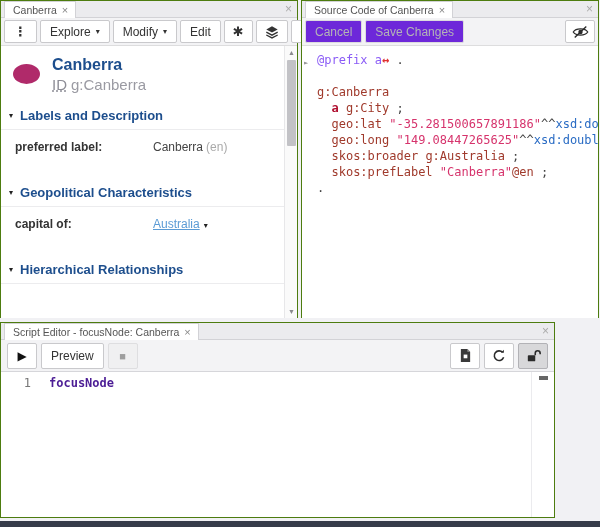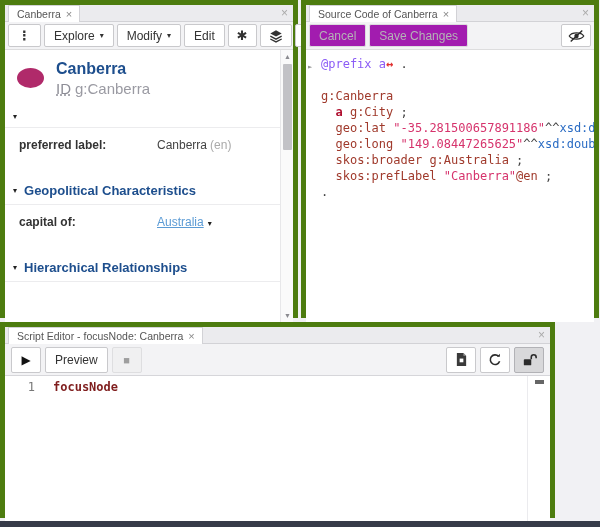--- a/index.html
+++ b/index.html
@@ -3,21 +3,21 @@
 <meta charset="utf-8">
 <style>
   * { margin:0; padding:0; box-sizing:border-box; }
   html,body { background:#e9e9ee; }
   .stage {
     position:relative; width:600px; height:527px;
     background:#f1f1f4;
     font-family:"Liberation Sans","DejaVu Sans",sans-serif;
     overflow:hidden; color:#333;
   }
-  .panel { position:absolute; background:#fff; border:5px solid #4d7c0f; }
+  .panel { position:absolute; background:#fff; border:1px solid #4d7c0f; }
   #entity-panel { left:0;  top:0;   width:298px; height:318px; }
   #source-panel { left:301px; top:0; width:298px; height:318px; }
   #script-panel { left:0;  top:322px; width:555px; height:196px; }
 
   
   .tabstrip {
     position:relative; height:17px; background:#ebebee;
     border-bottom:1px solid #d2d2d6; display:flex; align-items:flex-end;
   }
   .tab {
@@ -37,21 +37,21 @@
     display:flex; align-items:center; padding:0 3px; gap:3px;
   }
   .tb-btn {
     background:#fff; border:1px solid #c9c9cc; border-radius:2px;
     font-size:12px; color:#333; padding:3px 9px; height:23px;
     display:inline-flex; align-items:center; gap:5px; cursor:pointer;
     font-family:inherit;
   }
   .tb-btn .caret { font-size:8px; color:#333; }
   .tb-btn.icon-btn { padding:3px 8px; font-size:13px; font-weight:bold; }
-  .tb-btn.disabled { color:#b4b4b6; background:#a21caf; border-color:#dcdcde; }
+  .tb-btn.disabled { color:#b4b4b6; background:#6d28d9; border-color:#dcdcde; }
   .kebab { font-size:13px; font-weight:bold; letter-spacing:0; }
   .spacer { flex:1; }
 
   
   .entity-content { position:relative; height:272px; overflow:hidden; background:#fff; }
   .entity-header { display:flex; align-items:center; gap:12px; padding:10px 10px 8px 12px; }
   .avatar { width:27px; height:20px; border-radius:50%; background:#b02a6a; flex:none; }
   .entity-title { font-size:16px; font-weight:bold; color:#1d4e8d; line-height:1.1; }
   .entity-id { font-size:15px; color:#9a9aa2; margin-top:2px; }
   .entity-id .id-label { text-decoration:underline dotted; margin-right:4px; color:#8d8d96; }
@@ -101,21 +101,21 @@
     display:flex; align-items:center; padding:0 6px; gap:4px; }
   .script-toolbar .tb-btn { height:26px; }
   .stop-btn { background:#f0f0f1; border-color:#dedee0; color:#9e9e9e; font-size:11px; }
   .icon-sq { width:30px; justify-content:center; padding:3px 0; }
   .lock-active { background:#d8d8da; border-color:#b2b2b6; }
   .editor { position:relative; height:145px; background:#fff; display:flex; }
   .gutter { width:38px; flex:none; text-align:right; padding:4px 8px 0 0;
     font-family:"DejaVu Sans Mono","Liberation Mono",monospace; font-size:12px; color:#777; }
   .editor-code { padding:4px 0 0 10px;
     font-family:"DejaVu Sans Mono","Liberation Mono",monospace; font-size:12px;
-    font-weight:bold; color:#7f1d1d; }
+    font-weight:bold; color:#4c1d95; }
   .editor-scroll-line { position:absolute; top:0; bottom:0; right:22px; border-left:1px solid #ebebee; }
   .editor-thumb { position:absolute; top:4px; right:6px; width:9px; height:4px; background:#666; }
 
   
   .status-bar { position:absolute; left:0; top:521px; width:600px; height:6px; background:#363b49; }
 
   svg.ic { display:block; }
 </style>
 </head>
 <body>
@@ -173,20 +173,21 @@
         <div>
           <div class="entity-title">Canberra</div>
           <div class="entity-id">
             <span class="id-label">ID</span><span>g:Canberra</span>
           </div>
         </div>
       </div>
 
       <div class="section-header">
         <span class="tri">▾</span>
+        <span>Labels and Description</span>
       </div>
 
       <div class="field-row">
         <div class="field-label">preferred label:</div>
         <div class="field-value">
           <span>Canberra</span><span class="val-lang">(en)</span>
         </div>
       </div>
 
 

